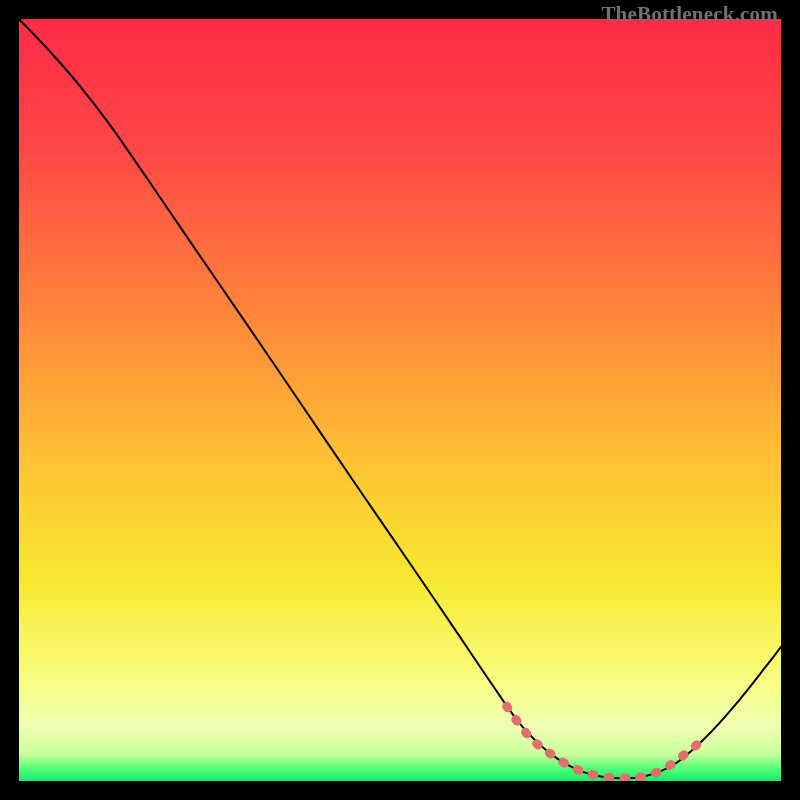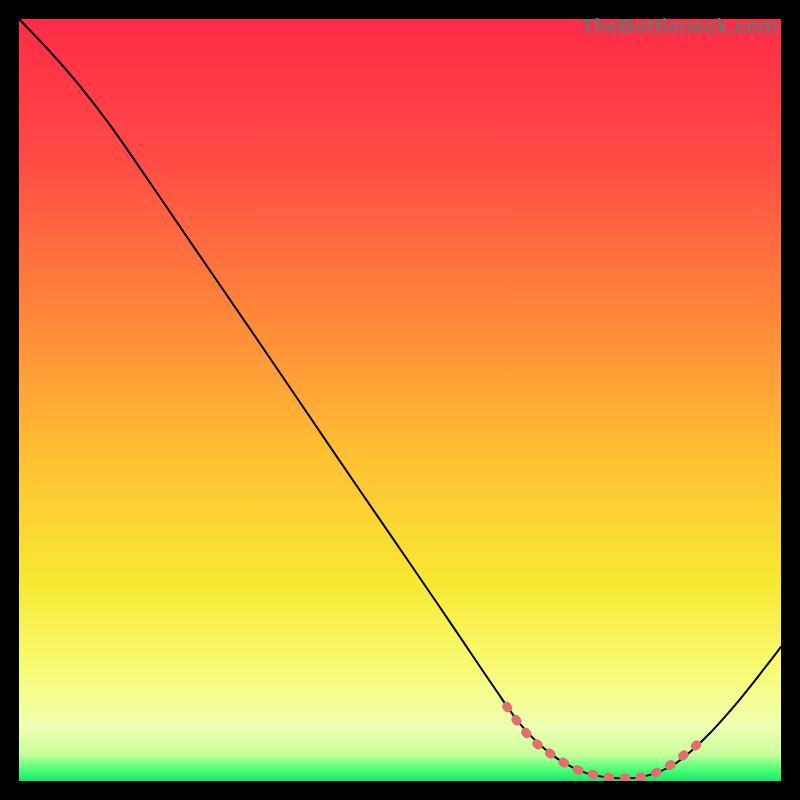--- a/index.html
+++ b/index.html
@@ -22,26 +22,25 @@
     position: absolute;
     left: 0;
     top: 0;
     width: 762px;
     height: 762px;
   }
   .watermark {
     position: absolute;
     top: 2px;
     right: 22px;
-    font-family: Liberation Sans, sans-serif;
+    font-family: Liberation Serif, serif;
     font-size: 21px;
     font-weight: 600;
     color: #72716f;
     letter-spacing: 0.2px;
-    margin-top: 12px;
   }
 </style>
 </head>
 <body>
 
 <div class="frame">
   <svg class="plot" viewBox="0 0 762 762" preserveAspectRatio="none">
     <defs>
       <linearGradient id="bg-grad" x1="0" y1="0" x2="0" y2="1">
           <stop offset="0.00%" stop-color="#ff2b47"></stop>

